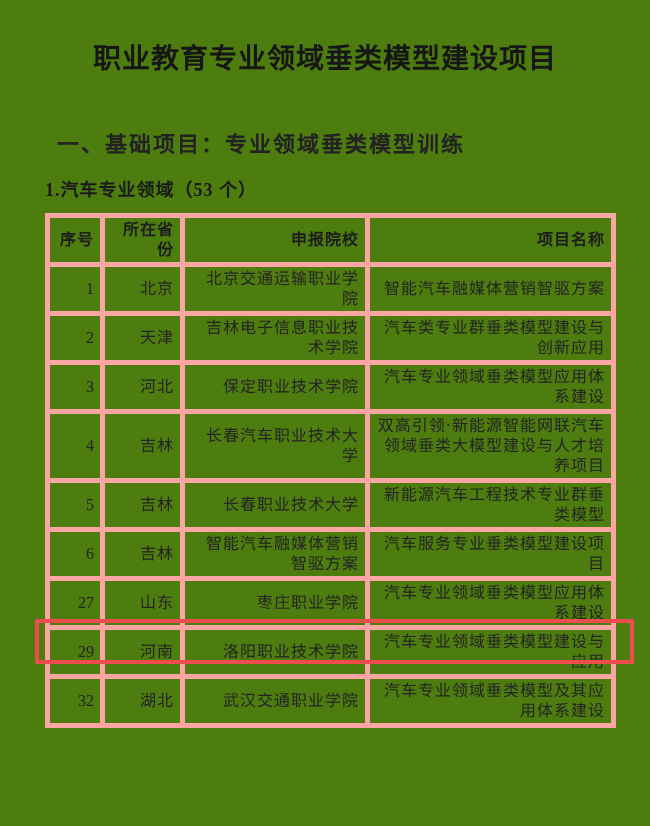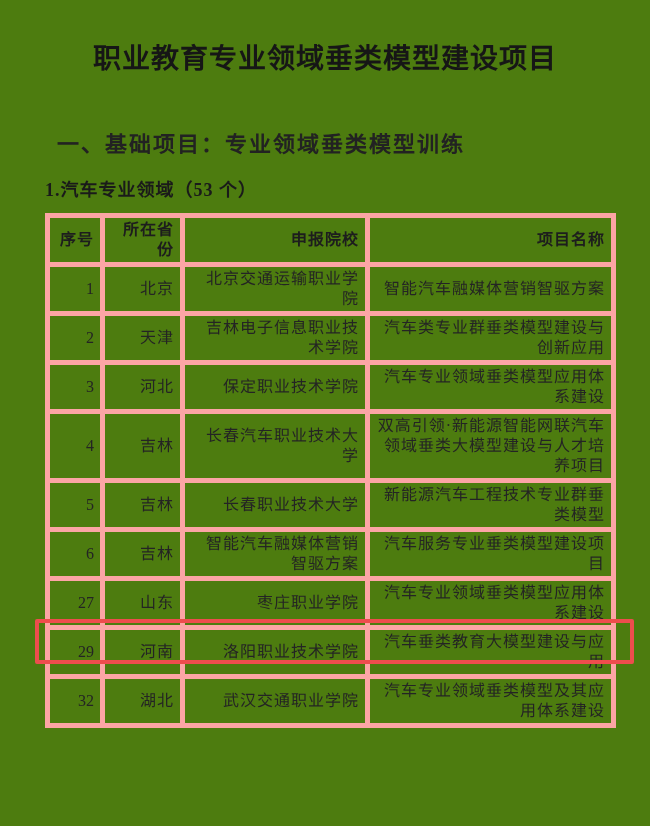--- a/index.html
+++ b/index.html
@@ -152,21 +152,21 @@
           <tr>
     <td class="c-index">27</td>
     <td class="c-province">山东</td>
     <td class="c-institution">枣庄职业学院</td>
     <td class="c-project">汽车专业领域垂类模型应用体系建设</td>
   </tr>
           <tr class="highlighted">
     <td class="c-index">29</td>
     <td class="c-province">河南</td>
     <td class="c-institution">洛阳职业技术学院</td>
-    <td class="c-project">汽车垂类教育大模型建设与应用</td>
+    <td class="c-project">汽车专业领域垂类模型建设与应用</td>
   </tr>
           <tr>
     <td class="c-index">32</td>
     <td class="c-province">湖北</td>
     <td class="c-institution">武汉交通职业学院</td>
     <td class="c-project">汽车专业领域垂类模型及其应用体系建设</td>
   </tr>
         </tbody>
     </table>
     <div class="highlight-box" style="top: 406px; height: 45px; border-color: rgb(238, 77, 77);"></div>

